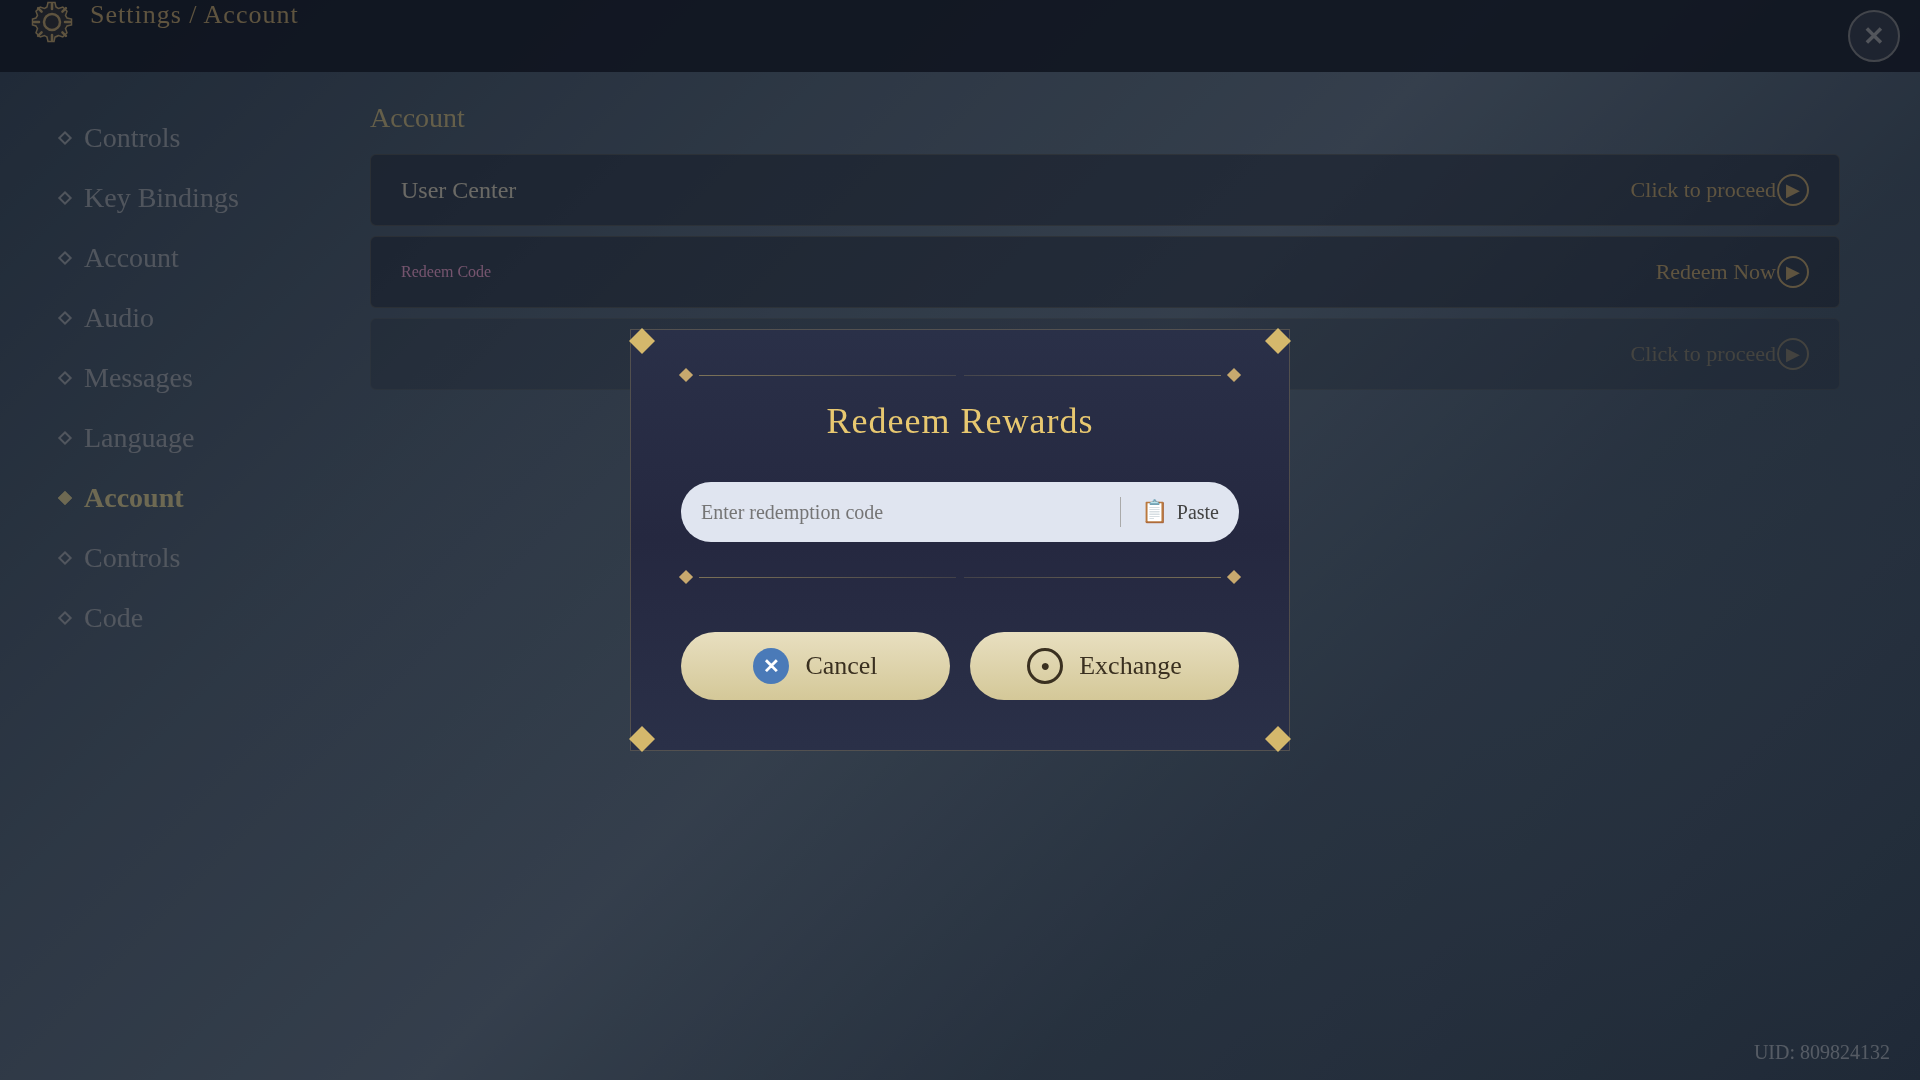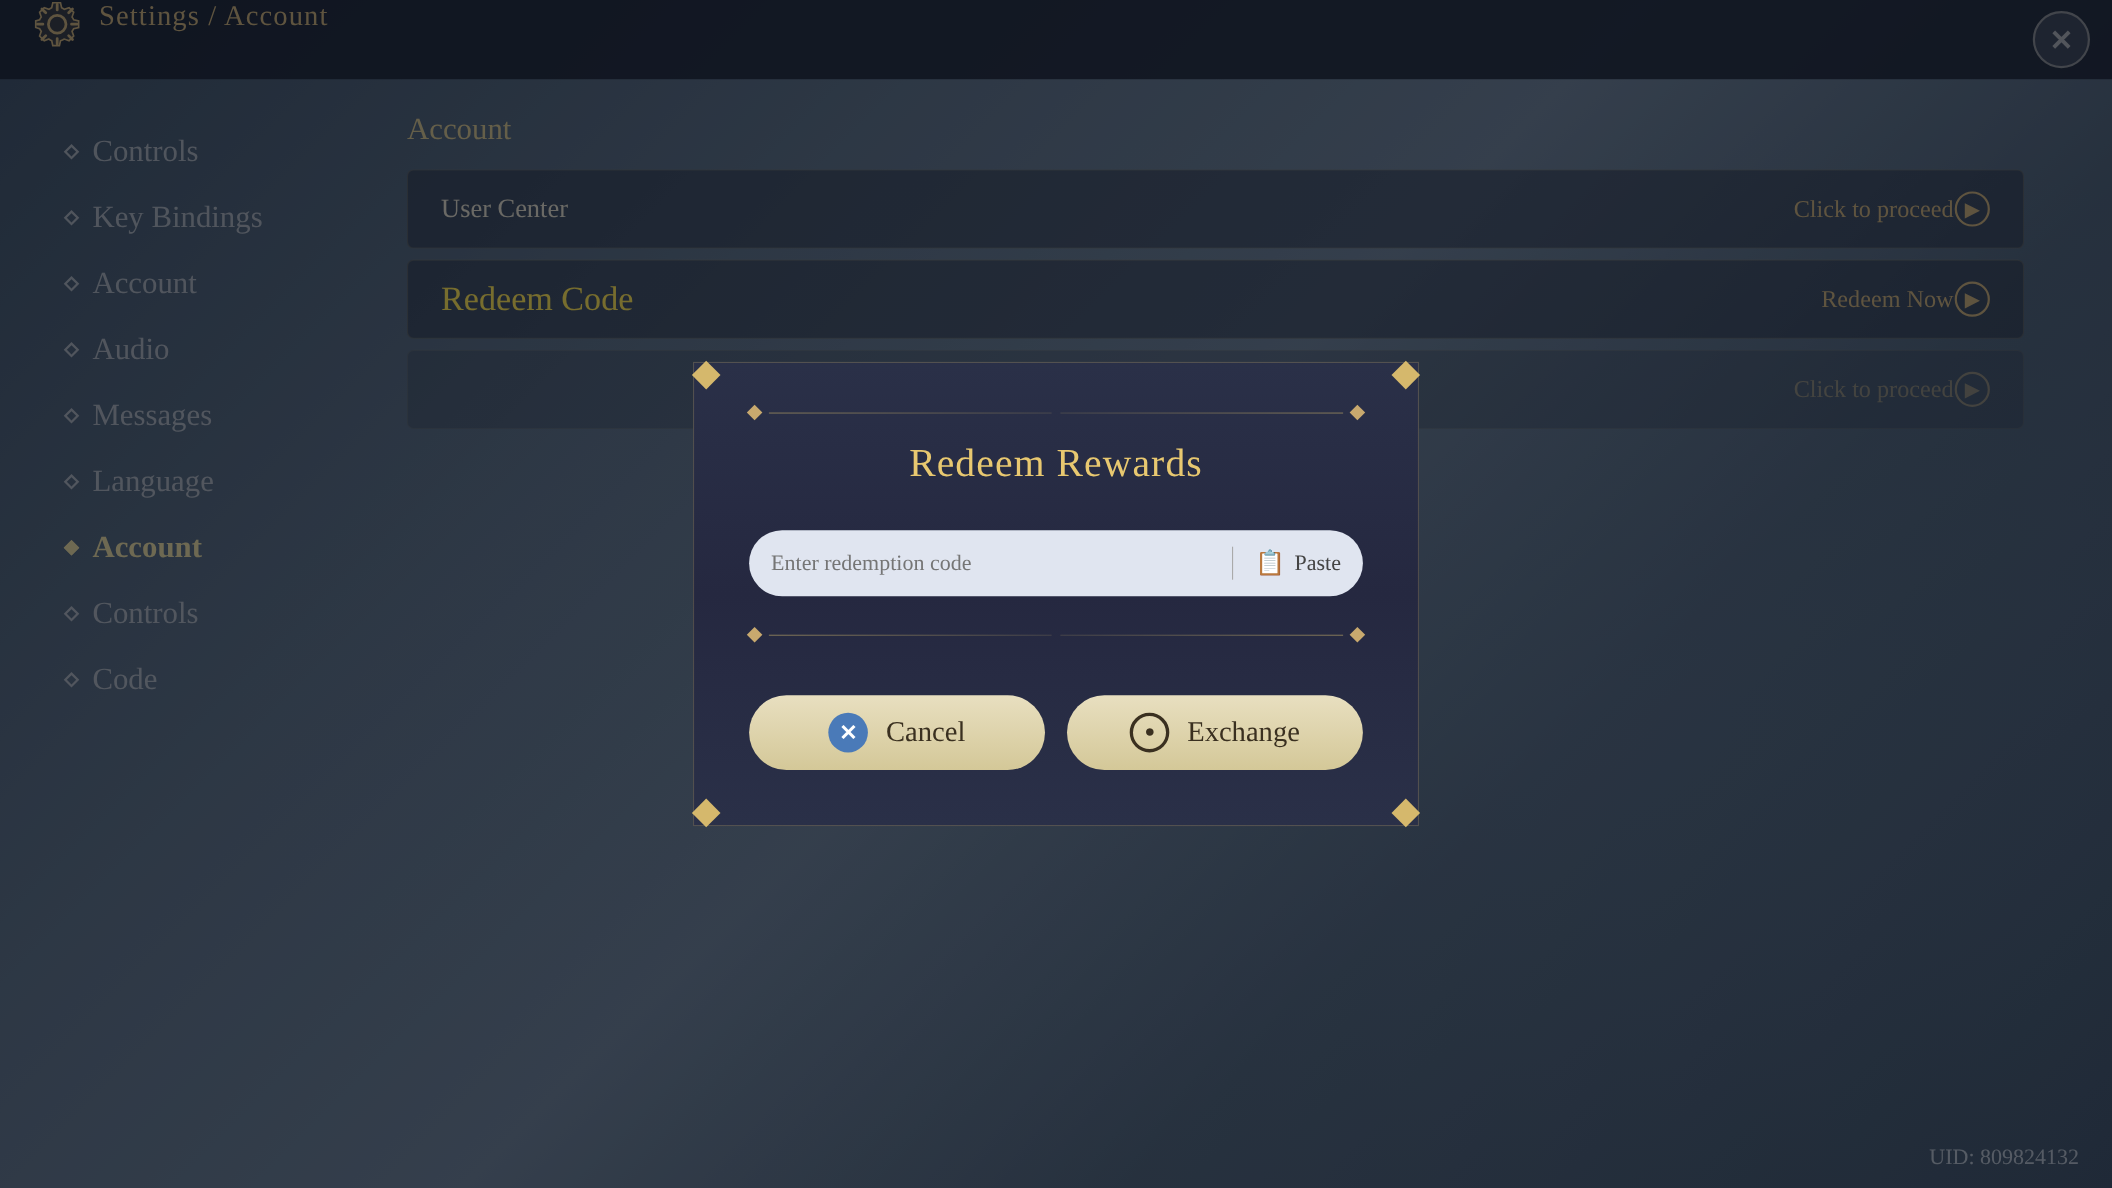--- a/index.html
+++ b/index.html
@@ -403,21 +403,21 @@
 
     <div class="setting-row">
       <span class="setting-row-label">User Center</span>
       <div class="setting-row-action">
         <span>Click to proceed</span>
         <div class="arrow-circle">▶</div>
       </div>
     </div>
 
     <div class="setting-row" style="position:relative; overflow:hidden;">
-      <span class="setting-row-label" style="color:#fde047; font-size:31px;">Redeem Code</span>
+      <span class="setting-row-label" style="color:#f9a8d4; font-size:16px;">Redeem Code</span>
       <div class="setting-row-action">
         <span>Redeem Now</span>
         <div class="arrow-circle">▶</div>
       </div>
     </div>
 
     <div class="setting-row" style="position:relative; opacity:0.5;">
       <span class="setting-row-label"></span>
       <div class="setting-row-action">
         <span>Click to proceed</span>

